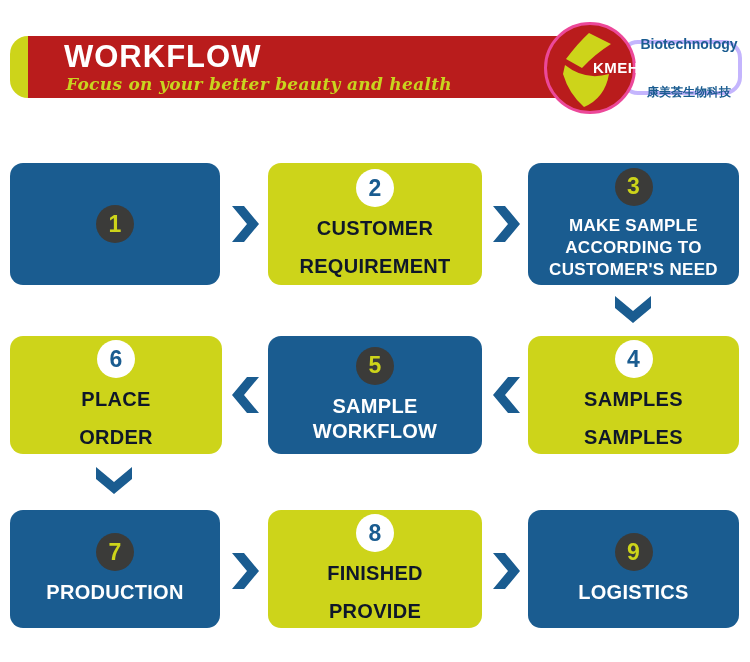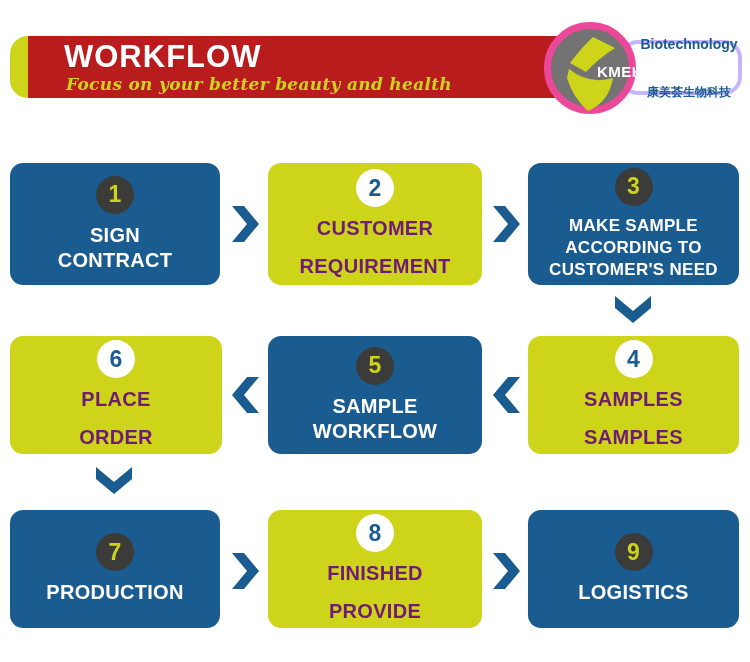--- a/index.html
+++ b/index.html
@@ -29,22 +29,22 @@
   .logo-box{
     position:absolute;left:620px;top:40px;width:122px;height:55px;
     box-sizing:border-box;border:4px solid #c4b5fd;border-radius:18px;
     background:#ffffff;z-index:2;display:flex;flex-direction:column;
     align-items:center;justify-content:center;padding-left:16px;
   }
   .logo-en{color:#1A5C90;font-size:14px;font-weight:800;line-height:17px;}
   .logo-zh{color:#1A5C90;font-size:12px;font-weight:700;line-height:15px;margin-top:32px;}
   .logo-circle{
     position:absolute;left:544px;top:22px;width:92px;height:92px;
-    box-sizing:border-box;border-radius:50%;background:#737373;
-    border:7px solid #ec4899;z-index:3;
+    box-sizing:border-box;border-radius:50%;background:#b91c1c;
+    border:3px solid #ec4899;z-index:3;
   }
   .logo-kmeh{
     position:absolute;left:46px;top:34px;color:#ffffff;
     font-size:15px;font-weight:800;letter-spacing:0.5px;z-index:4;
   }
   .kmark{position:absolute;left:6px;top:7px;}
   
   .step{
     position:absolute;border-radius:13px;display:flex;flex-direction:column;
     align-items:center;justify-content:center;gap:9px;
@@ -57,21 +57,21 @@
     font-size:23px;font-weight:800;
   }
   .step.blue  .badge{background:#3B3B39;color:#CDD41A;}
   .step.yellow .badge{background:#ffffff;color:#1A5C90;}
   .label{
     display:flex;flex-direction:column;align-items:center;
     font-size:20px;font-weight:800;line-height:25px;letter-spacing:0.3px;
     text-align:center;
   }
   .step.blue  .label{color:#ffffff;}
-  .step.yellow .label{color:#701a75;gap:13px;}
+  .step.yellow .label{color:#0f172a;gap:13px;}
   .label.small{font-size:17px;line-height:22px;}
   
   .arrow{position:absolute;}
   .arrow path{fill:#1A5C90;}
 </style>
 </head>
 <body>
 
 <div id="canvas">
 
@@ -91,24 +91,20 @@
       <path d="M36 1 L58 12 Q42 22 29 36 L13 27 Q25 11 36 1 Z" fill="#CDD41A"></path>
       <path d="M12 33 Q32 49 56 42 Q52 66 31 75 Q16 62 10 42 Z" fill="#CDD41A"></path>
     </svg>
     <span class="logo-kmeh">KMEH</span>
   </div>
 
   <div class="step blue" style="left:10px;top:163px;width:210px;height:122px">
     <div class="badge">
         <span>1</span>
       </div>
-    <div class="label">
-      <span>SIGN</span>
-      <span>CONTRACT</span>
-    </div>
   </div>
 
   <svg class="arrow" style="left:232px;top:206px" width="27" height="36" viewBox="0 0 27 36">
     <path d="M0 0 H12 L27 18 L12 36 H0 L15 18 Z"></path>
   </svg>
 
   <div class="step yellow" style="left:268px;top:163px;width:214px;height:122px">
     <div class="badge">
         <span>2</span>
       </div>

